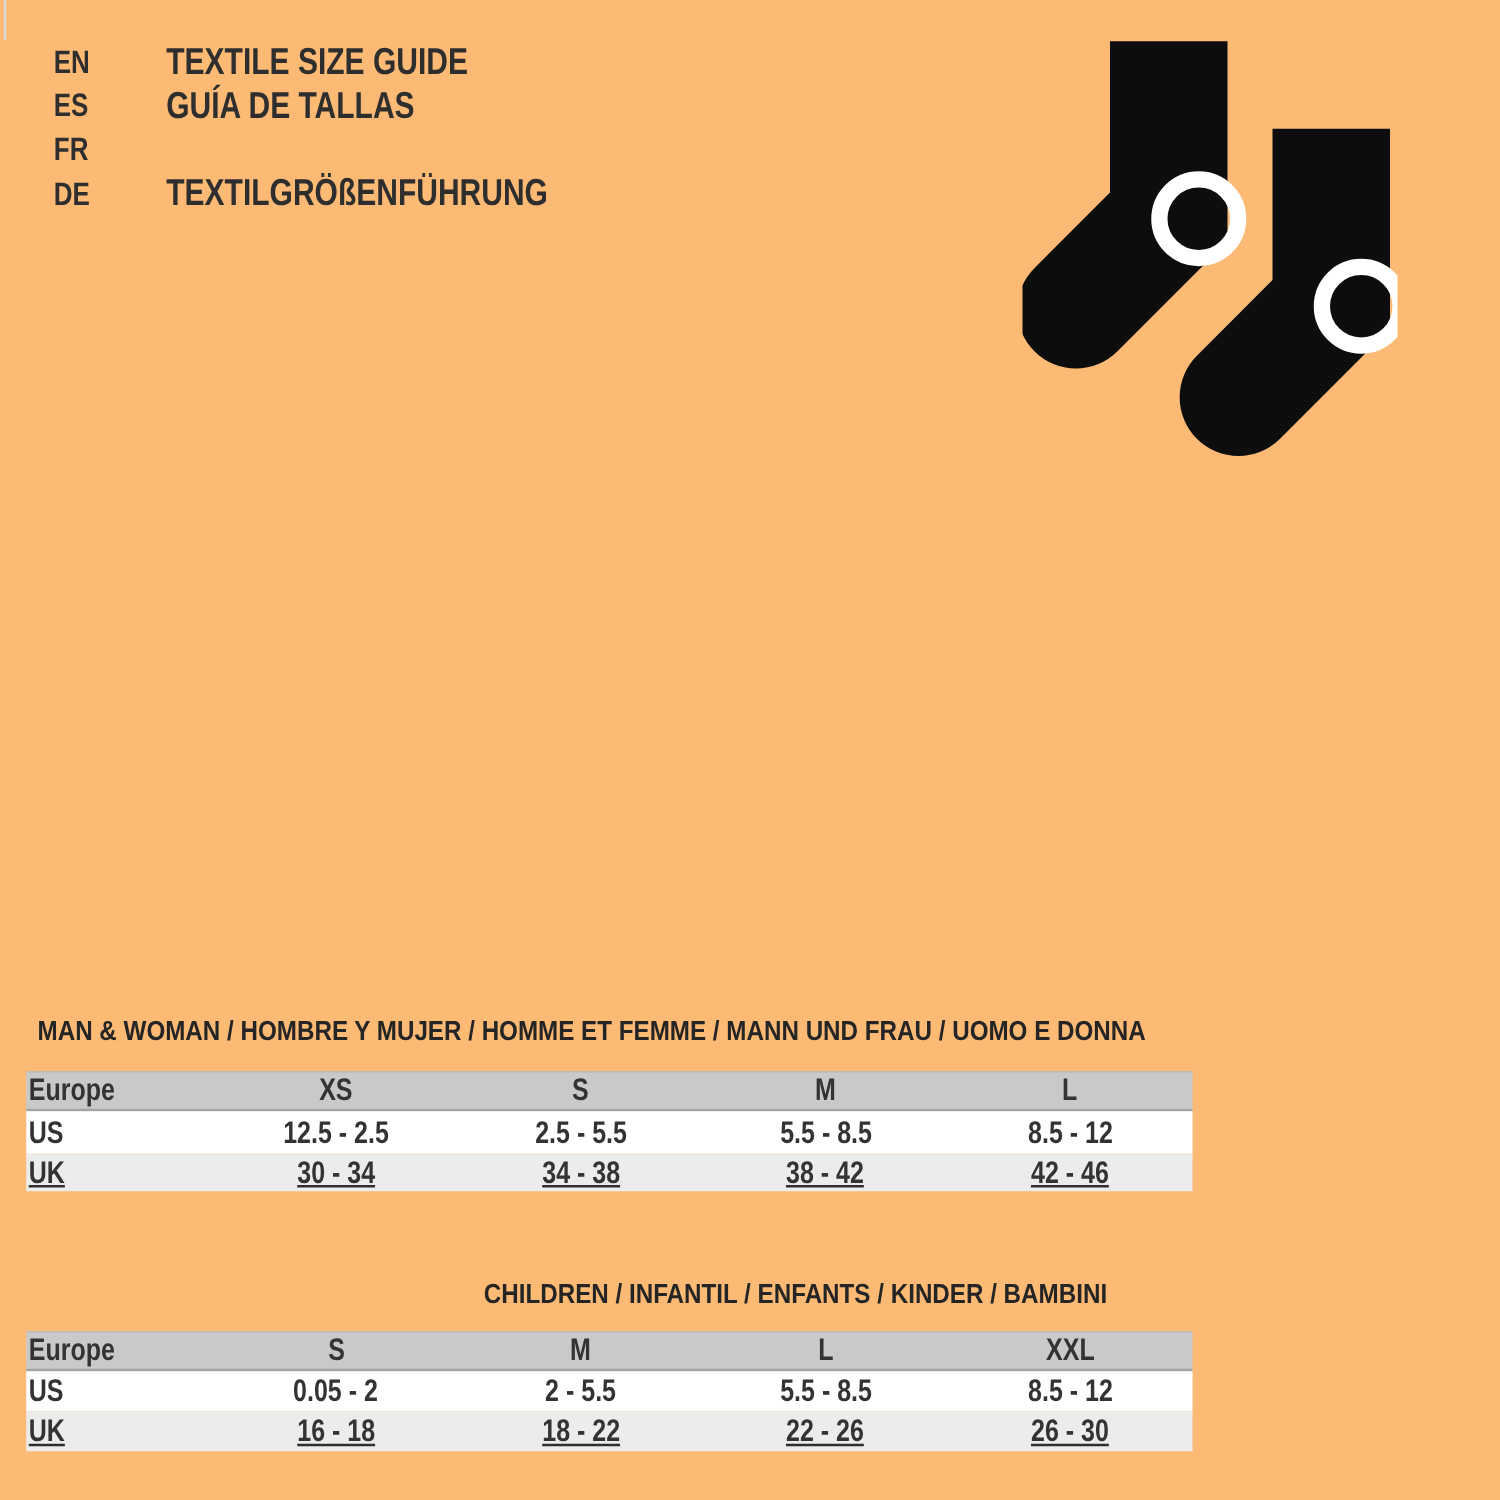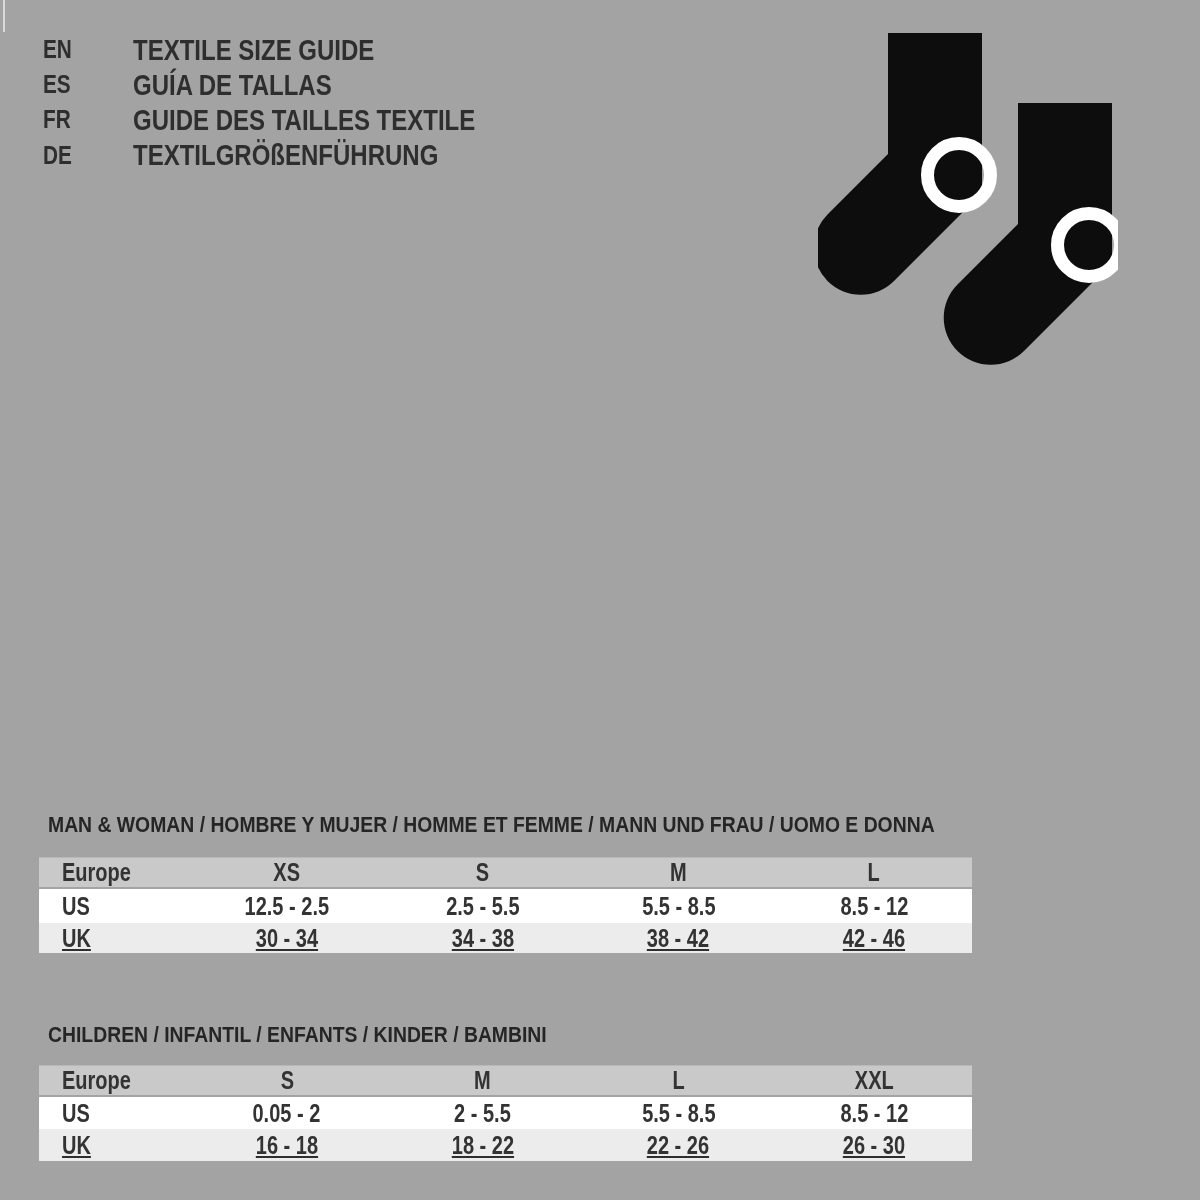--- a/index.html
+++ b/index.html
@@ -1,18 +1,18 @@
 <!DOCTYPE html>
 <html><head>
 <meta charset="utf-8">
 <style>
   html,body { margin:0; padding:0; background:#ffffff; }
   .page {
     position:relative; width:1200px; height:1200px;
-    background:#a3a3a3; overflow:hidden;
+    background:#fdba74; overflow:hidden;
     font-family:"Liberation Sans", sans-serif;
     font-weight:bold; color:#2e2e2e;
     -webkit-font-smoothing:antialiased;
   }
   
   .cond   { display:inline-block; transform:scaleX(0.80); transform-origin:0 50%;   white-space:nowrap; }
   .cond-c { display:inline-block; transform:scaleX(0.80); transform-origin:50% 50%; white-space:nowrap; }
   .cond-t { display:inline-block; transform:scaleX(0.88); transform-origin:0 50%;   white-space:nowrap; }
 
   
@@ -22,59 +22,58 @@
   .lang-list { position:absolute; left:43px; top:32px; }
   .lang-row  { display:flex; align-items:center; height:35.2px; }
   .lang-code { flex:0 0 90px; font-size:26px; }
   .lang-label{ font-size:30px; }
 
   .category { position:absolute; left:42px; top:218px; line-height:34px; font-size:28px; color:#252525; }
 
   .socks-svg { position:absolute; left:818px; top:30px; }
 
   
-  .table-block { position:absolute; left:39px; width:933px; }
+  .table-block { position:absolute; left:21px; width:933px;text-align:right; }
   .block-adults   { top:812px; }
   .block-children { top:1022px; }
   .tbl-title { line-height:26px; font-size:22px; padding-left:9px; color:#252525; }
   .block-adults   .size-table { margin-top:19px; }
   .block-children .size-table { margin-top:17px; }
 
   .size-table { width:933px; }
   .trow { display:flex; height:32px; align-items:center; background:#ffffff; }
   .trow.head {
     background:#c9c9c9;
     border-top:1px solid #b9b9b9;
     border-bottom:2px solid #a3a3a3;
     box-sizing:content-box;
     height:29px;
   }
   .trow.alt { background:#ececec;text-decoration:underline; }
   .tcell { flex:1 1 0; display:flex; justify-content:center; align-items:center; font-size:25px; color:#333333; }
-  .tcell.c0 { flex:0 0 150px; justify-content:flex-start; padding-left:23px; box-sizing:border-box; }
+  .tcell.c0 { flex:0 0 150px; justify-content:flex-start; padding-left:2px; box-sizing:border-box; }
 </style>
 </head>
 <body>
 
 <div class="page">
 
   <div class="edge-artifact"></div>
 
   <div class="lang-list">
     <div class="lang-row">
       <span class="lang-code"><span class="cond">EN</span></span>
       <span class="lang-label"><span class="cond">TEXTILE SIZE GUIDE</span></span>
     </div>
     <div class="lang-row">
       <span class="lang-code"><span class="cond">ES</span></span>
       <span class="lang-label"><span class="cond">GUÍA DE TALLAS</span></span>
     </div>
     <div class="lang-row">
       <span class="lang-code"><span class="cond">FR</span></span>
-      <span class="lang-label"><span class="cond">GUIDE DES TAILLES TEXTILE</span></span>
     </div>
     <div class="lang-row">
       <span class="lang-code"><span class="cond">DE</span></span>
       <span class="lang-label"><span class="cond">TEXTILGRÖßENFÜHRUNG</span></span>
     </div>
   </div>
 
 
   <svg class="socks-svg" width="300" height="340" viewBox="0 0 300 340" aria-hidden="true">
     <g transform="translate(0,3)">

